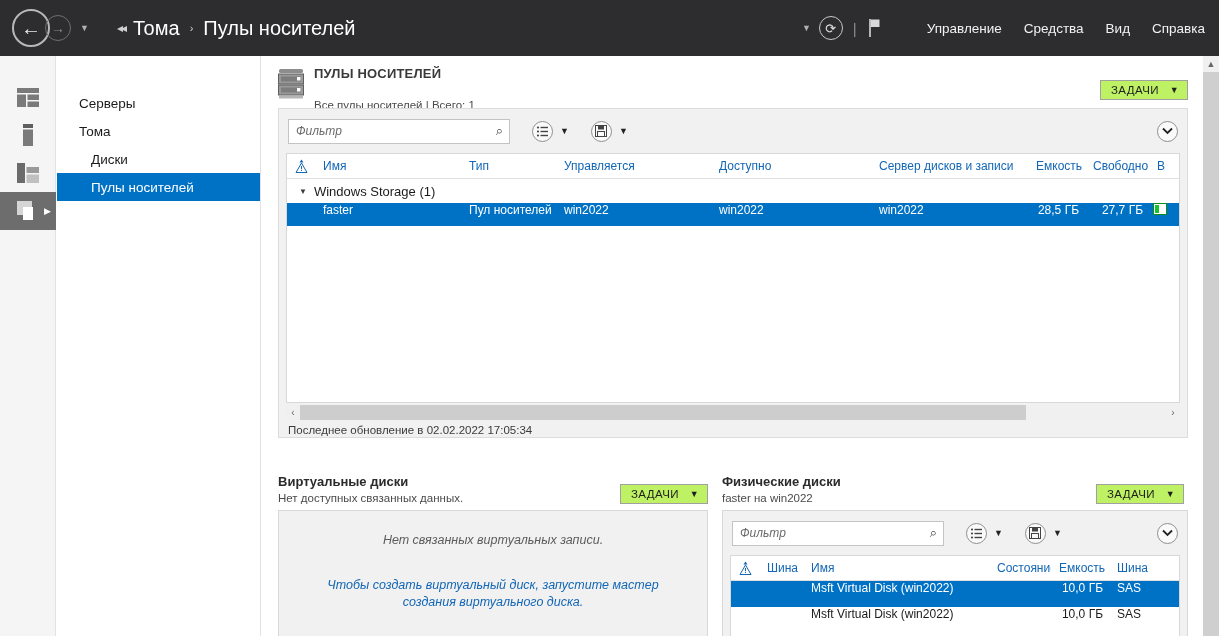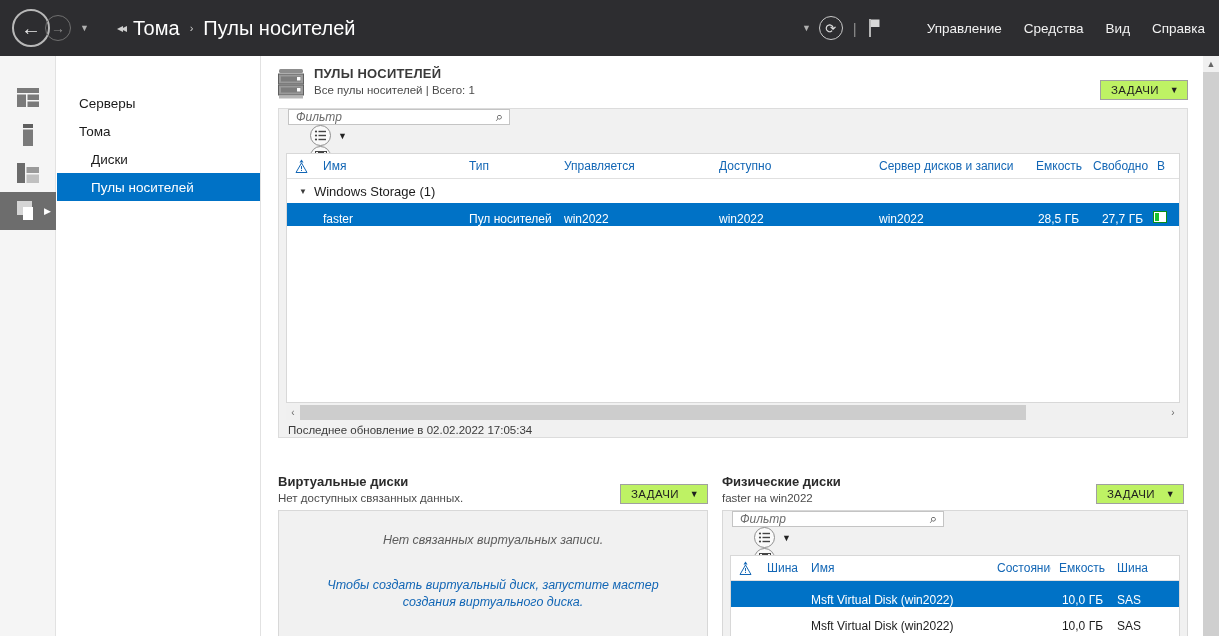--- a/index.html
+++ b/index.html
@@ -84,35 +84,35 @@
     width: 941px; height: 580px; background: #ffffff;
     overflow: hidden;
   }
 
   .panel-head { display: flex; align-items: flex-start; padding: 10px 0 4px 16px; }
   .pool-icon { margin-right: 10px; margin-top: 3px; }
   .ph-title {
     font-size: 13px; font-weight: bold; color: #3a3a3a;
     letter-spacing: .2px; text-transform: uppercase;
   }
-  .ph-sub { font-size: 11.5px; color: #4a4a4a; margin-top: 3px; }
+  .ph-sub { font-size: 11.5px; color: #4a4a4a; margin-top: 18px; }
   .tasks-btn {
     border: 1px solid #a0a0a0; background: #bef264; color: #1f1f1f;
     font-size: 11.5px; padding: 3px 8px 3px 10px; min-width: 88px;
     display: flex; align-items: center; justify-content: space-between;
     letter-spacing: .4px;
   }
   .tasks-btn .cv { font-size: 9px; margin-left: 10px; }
 
   
   .box {
     border: 1px solid #dcdcdc; background: #f1f1f1;
   }
   .main-box { position: absolute; left: 16px; top: 52px; width: 910px; height: 330px; }
-  .filterbar { display: flex; align-items: flex-start; height: 44px; padding: 0 9px; flex-direction: column; }
+  .filterbar { display: flex; align-items: center; height: 44px; padding: 0 9px; }
   .filter-input {
     position: relative; width: 222px; height: 25px; background: #ffffff;
     border: 1px solid #c4c4c4; display: flex; align-items: center;
   }
   .filter-input input {
     border: 0; outline: 0; width: 100%; height: 100%; padding: 0 24px 0 7px;
     font-size: 12px; font-style: italic; color: #3a3a3a;
     font-family: "Liberation Sans", sans-serif; background: transparent;
   }
   .filter-input input::placeholder { color: #6b6b6b; font-style: italic; opacity: 1; }
@@ -130,21 +130,21 @@
   .tbl { position: absolute; left: 7px; top: 44px; right: 7px; background: #ffffff;
          border: 1px solid #d8d8d8; bottom: 34px; }
   .thead {
     display: flex; align-items: center; height: 25px;
     border-bottom: 1px solid #e0e0e0; background: #ffffff;
   }
   .th { font-size: 12px; color: #1266b5; padding-left: 8px; white-space: nowrap; overflow: hidden; }
   .warn-col { width: 28px; display: flex; align-items: center; justify-content: center; }
   .grouprow { display: flex; align-items: center; height: 24px; font-size: 13px; color: #1b1b1b; }
   .grp-caret { font-size: 8px; color: #3a3a3a; margin: 0 7px 0 12px; }
-  .trow { display: flex; align-items: flex-end; height: 23px; font-size: 12px; color: #1b1b1b; }
+  .trow { display: flex; align-items: flex-start; height: 23px; font-size: 12px; color: #1b1b1b; }
   .trow.sel { background: #0072c6; color: #ffffff; }
   .td { padding-left: 8px; white-space: nowrap; overflow: hidden; }
   .td.num { text-align: right; padding-right: 6px; padding-left: 0; }
   .usebar { width: 14px; height: 12px; background: #ffffff; border: 1px solid #0a8f18;
             display: inline-block; position: relative; }
   .usebar i { position: absolute; left: 1px; top: 1px; bottom: 1px; width: 4px; background: #18c32b; }
 
   .hscroll {
     position: absolute; left: 7px; right: 7px; bottom: 17px; height: 15px;
     background: #f0f0f0; display: flex; align-items: center;

